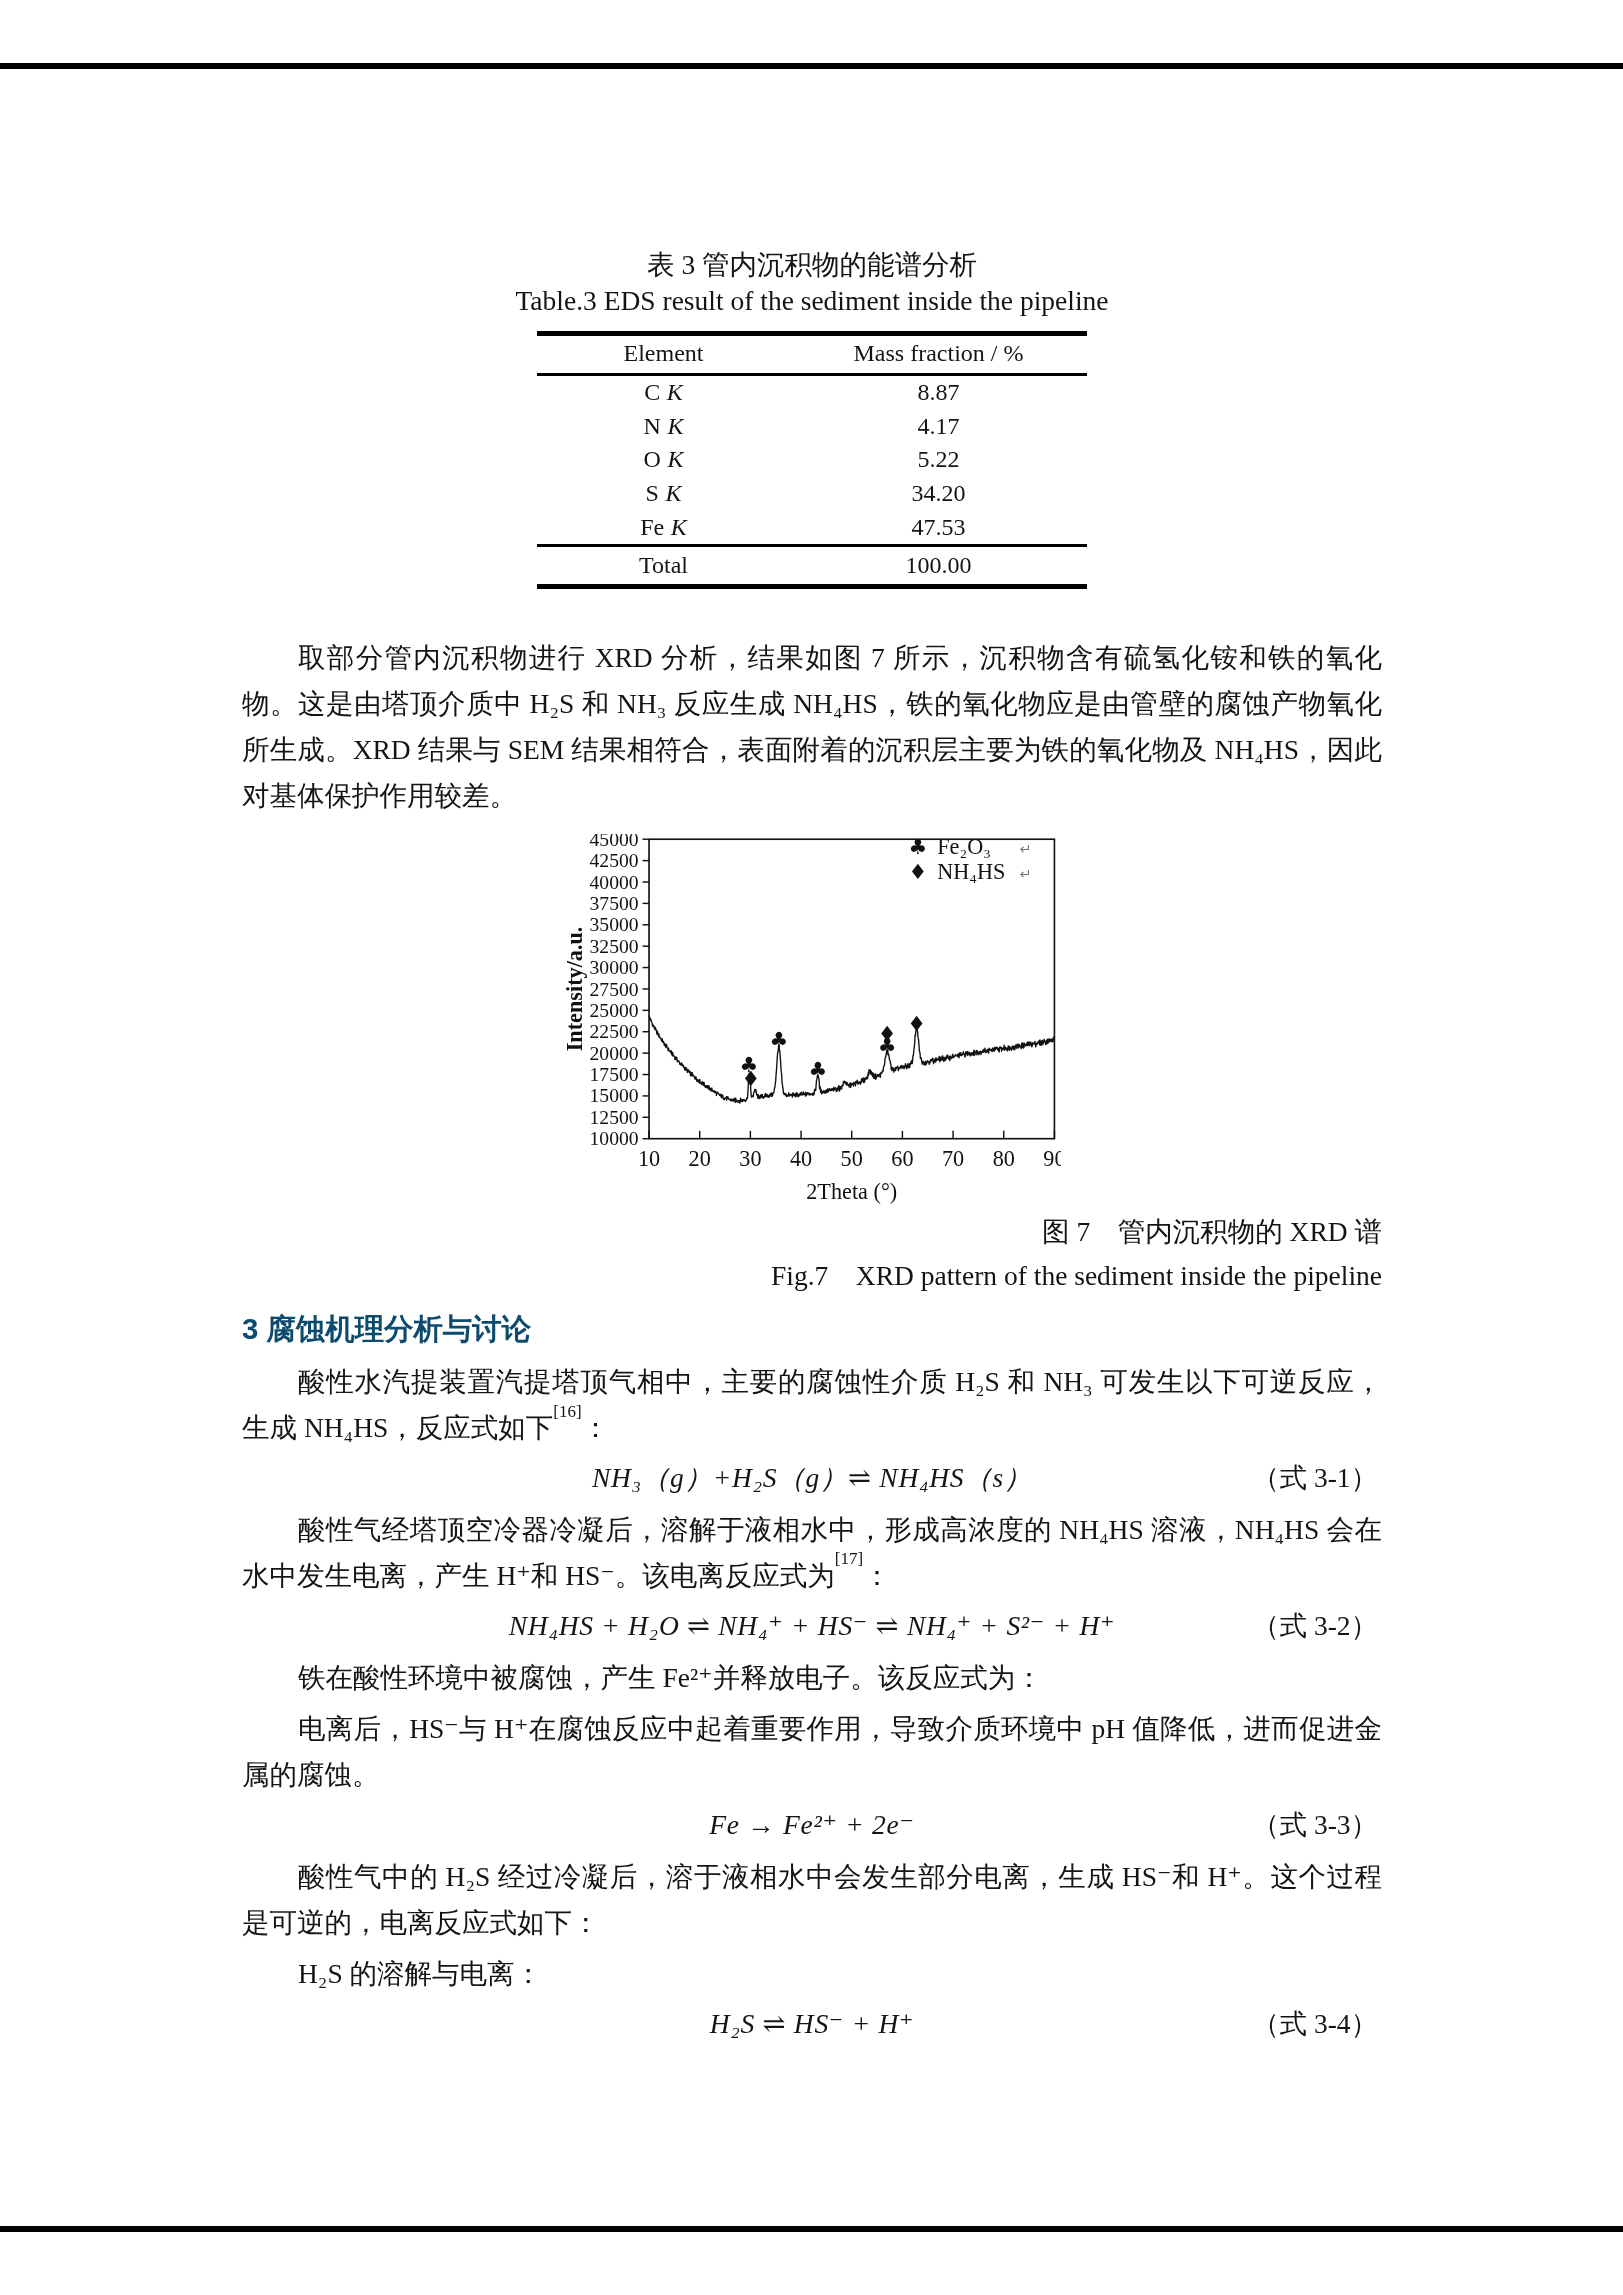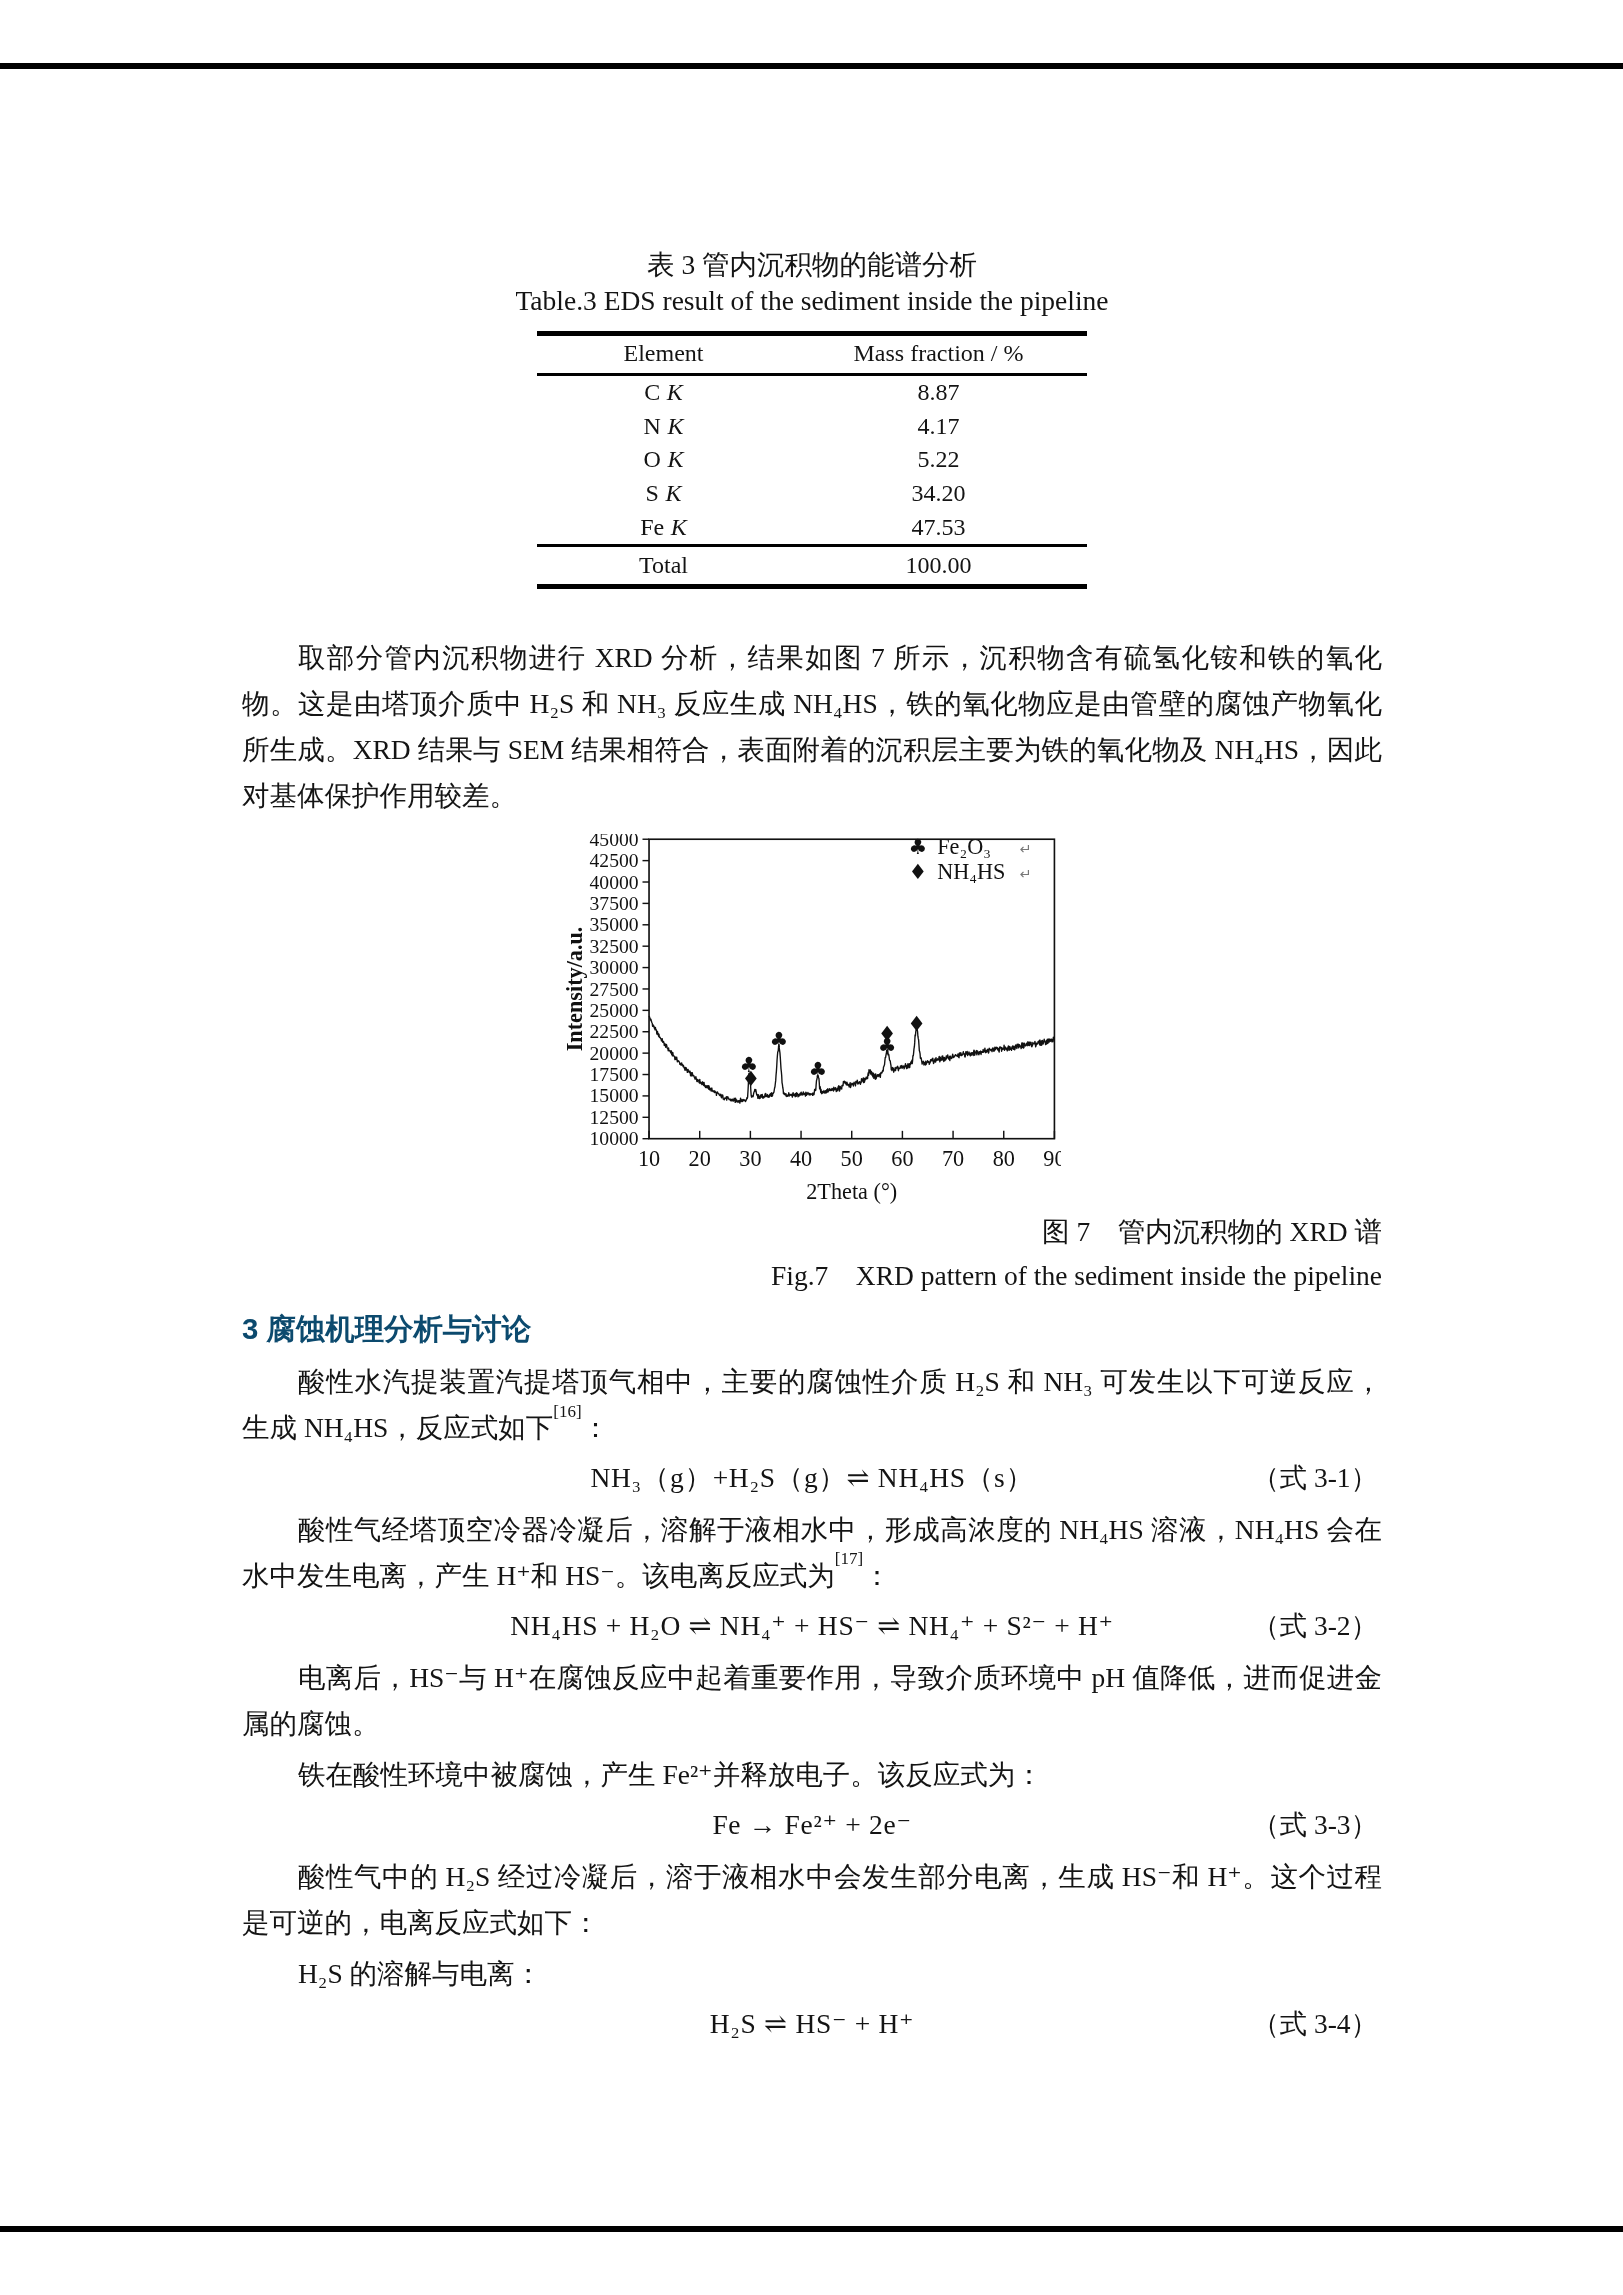--- a/index.html
+++ b/index.html
@@ -35,21 +35,21 @@
   .fig-cap{text-align:right;font-size:27.5px;line-height:35px;margin-top:6.5px;}
   .fig-cap.en{line-height:39px;}
 
   h2.section{
     font-family:"Liberation Sans","DejaVu Sans",sans-serif;
     font-size:29.4px;font-weight:bold;margin:15.7px 0 11.8px 0;line-height:37px;color:#0c4a6e;
   }
 
   .equation{position:relative;font-size:27.5px;line-height:48px;margin-top:2.6px;
     font-family:"Liberation Serif","DejaVu Serif","DejaVu Sans",serif;}
-  .eq-body{display:block;text-align:center;letter-spacing:0.7px;}
+  .eq-body{display:block;text-align:center;letter-spacing:0.7px;font-style:italic;}
   .eq-tag{position:absolute;right:3.9px;top:0;}
 </style>
 </head>
 <body>
 
 <div class="page-rule top"></div>
 <div class="page-rule bottom"></div>
 
 <div class="content">
 
@@ -182,23 +182,23 @@
     <span class="eq-tag">（式 3-1）</span>
   </div>
 
   <p class="body indent mt"><span>酸性气经塔顶空冷器冷凝后，溶解于液相水中，形成高浓度的 NH₄HS 溶液，NH₄HS 会在水中发生电离，产生 H⁺和 HS⁻。该电离反应式为</span><sup class="ref">[17]</sup><span>：</span></p>
 
   <div class="equation">
     <span class="eq-body">NH₄HS + H₂O ⇌ NH₄⁺ + HS⁻  ⇌ NH₄⁺ + S²⁻ + H⁺</span>
     <span class="eq-tag">（式 3-2）</span>
   </div>
 
+  <p class="body indent mt">铁在酸性环境中被腐蚀，产生 Fe²⁺并释放电子。该反应式为：</p>
+
   <p class="body indent mt">电离后，HS⁻与 H⁺在腐蚀反应中起着重要作用，导致介质环境中 pH 值降低，进而促进金属的腐蚀。</p>
-
-  <p class="body indent mt">铁在酸性环境中被腐蚀，产生 Fe²⁺并释放电子。该反应式为：</p>
 
   <div class="equation">
     <span class="eq-body">Fe → Fe²⁺ + 2e⁻</span>
     <span class="eq-tag">（式 3-3）</span>
   </div>
 
   <p class="body indent mt">酸性气中的 H₂S 经过冷凝后，溶于液相水中会发生部分电离，生成 HS⁻和 H⁺。这个过程是可逆的，电离反应式如下：</p>
 
   <p class="body indent mt">H₂S 的溶解与电离：</p>
 

